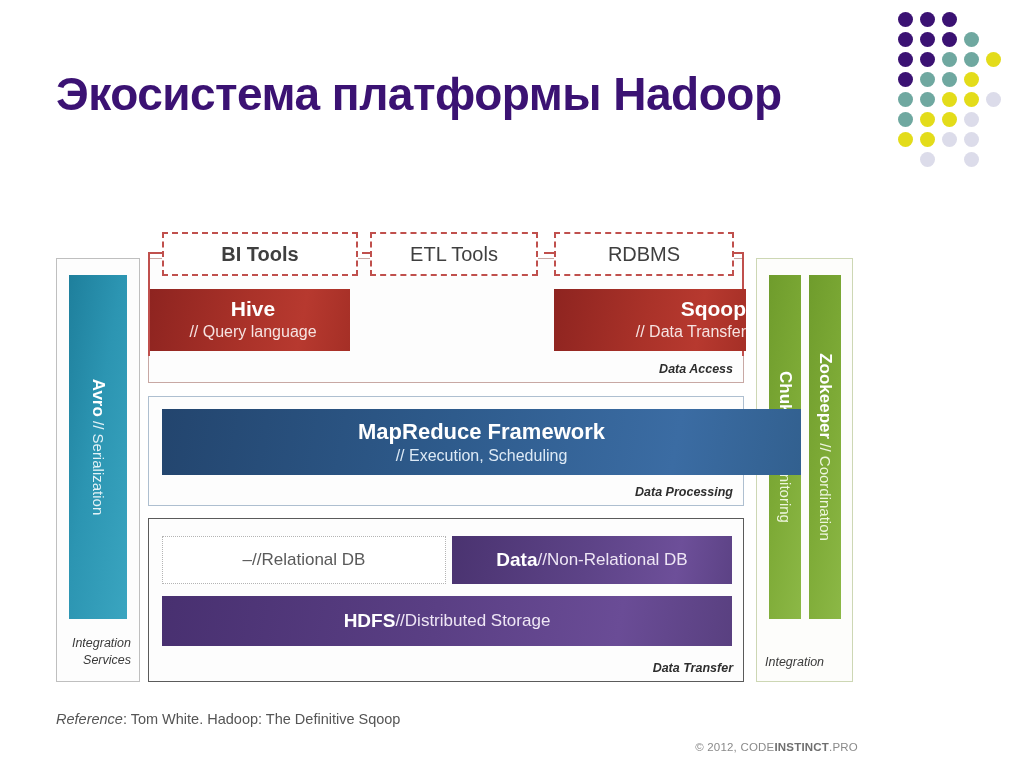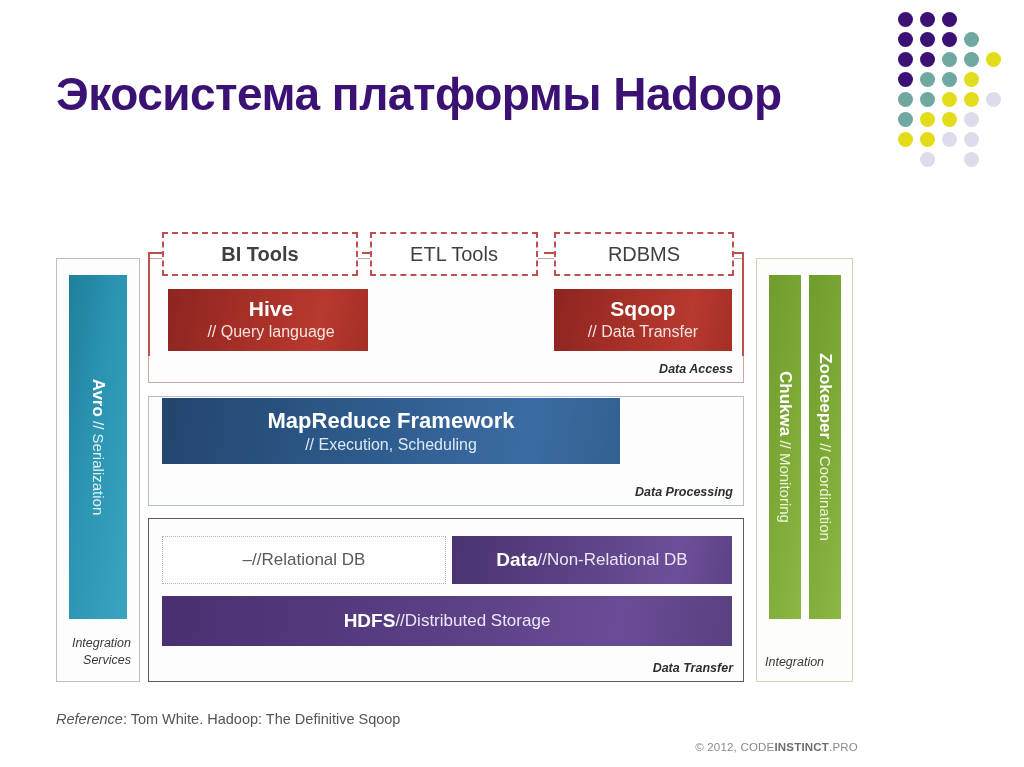--- a/index.html
+++ b/index.html
@@ -193,41 +193,41 @@
   .prod-red {
     position: absolute;
     top: 289px;
     height: 62px;
     background: linear-gradient(100deg, #8e2420 0%, #aa3229 48%, #b7392f 75%, #a52f26 100%);
     color: #ffffff;
     text-align: center;
     box-sizing: border-box;
     padding-top: 7px;
   }
-  #prod-hive  { left: 168px; width: 200px; padding-left: 6px; }
+  #prod-hive  { left: 150px; width: 200px; padding-left: 6px; }
   #prod-pig   { left: 370px; width: 176px; }
-  #prod-sqoop { left: 554px; width: 178px; }
+  #prod-sqoop { left: 554px; width: 192px; text-align: right; }
   .prod-title {
     font-size: 21px;
     font-weight: bold;
     line-height: 1.25;
   }
   .prod-sub {
     font-size: 16px;
     font-weight: normal;
     line-height: 1.3;
     color: #f6e3e1;
   }
 
   
   #prod-mapreduce {
     position: absolute;
     left: 162px;
-    top: 398px;
-    width: 458px;
+    top: 409px;
+    width: 639px;
     height: 66px;
     background: linear-gradient(100deg, #23456e 0%, #2e5b8c 45%, #3b6ca3 80%, #32608f 100%);
     color: #ffffff;
     text-align: center;
     box-sizing: border-box;
     padding-top: 9px;
   }
 
   
   #box-relational {

